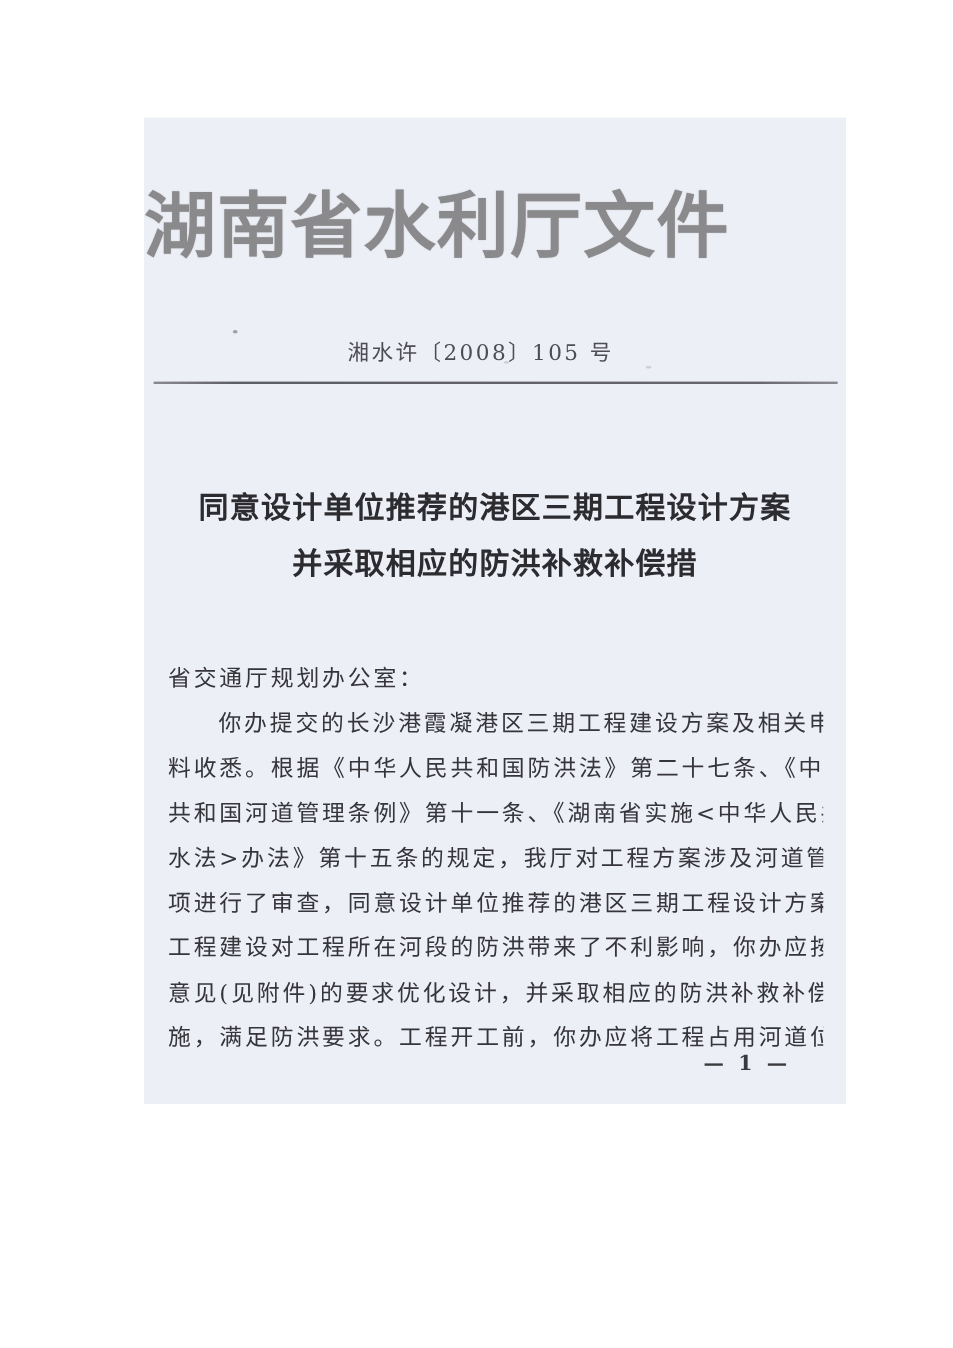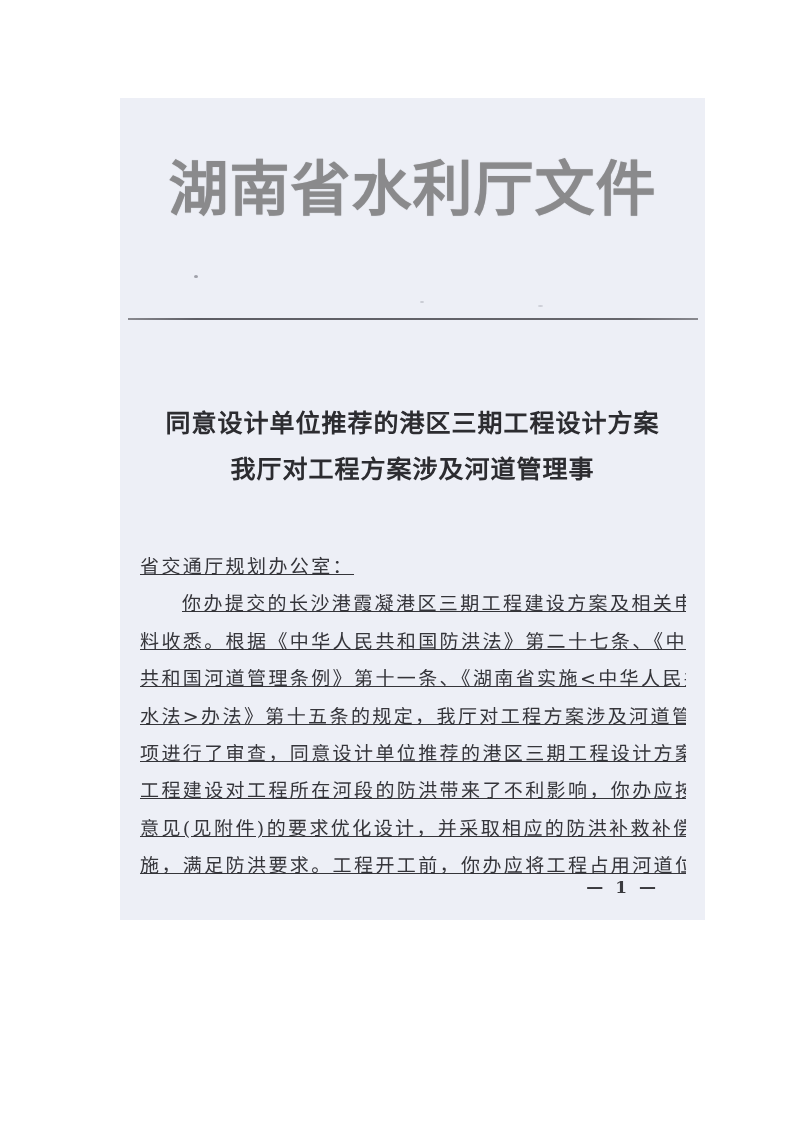--- a/index.html
+++ b/index.html
@@ -24,21 +24,20 @@
     width: 585px;
     height: 822px;
     background: #edeff6;
     color: #38383c;
   }
   .masthead {
     position: absolute;
     top: 48px;
     left: 0;
     right: 0;
-    text-align: center;
     font-size: 60px;
     line-height: 1.45;
     font-weight: bold;
     letter-spacing: 1px;
     color: #8a8a8c;
     font-family: "DejaVu Serif", "Liberation Serif", serif;
     text-shadow: 0 0 1px rgba(120,120,120,0.45);
     white-space: nowrap;
   }
   .doc-number {
@@ -74,21 +73,20 @@
     color: #2c2c30;
     white-space: nowrap;
   }
   .body-block {
     position: absolute;
     top: 450px;
     left: 20px;
     width: 546px;
     font-size: 19px;
     color: #35353a;
-    text-decoration: underline;
   }
   .body-line {
     height: 37.4px;
     line-height: 37.4px;
     letter-spacing: 2.4px;
     white-space: nowrap;
     overflow: hidden;
   }
   .body-line.indent {
     text-indent: 42px;
@@ -113,26 +111,27 @@
   .speck-3 { left: 418px; top: 207px; width: 5px; height: 2px; opacity: 0.3; }
 </style>
 </head>
 <body>
 
 <div class="page">
   <div class="paper">
 
     <div class="masthead">湖南省水利厅文件</div>
 
+    <div class="doc-number">湘水许〔2008〕105 号</div>
 
     <div class="rule"></div>
 
     <div class="title-block">
       <div>同意设计单位推荐的港区三期工程设计方案</div>
-      <div>我厅对工程方案涉及河道管理事</div>
+      <div>并采取相应的防洪补救补偿措</div>
     </div>
 
     <div class="body-block">
       <div class="body-line">省交通厅规划办公室：</div>
       <div class="body-line indent">你办提交的长沙港霞凝港区三期工程建设方案及相关申请资</div>
       <div class="body-line">料收悉。根据《中华人民共和国防洪法》第二十七条、《中华人民</div>
       <div class="body-line">共和国河道管理条例》第十一条、《湖南省实施&lt;中华人民共和国</div>
       <div class="body-line">水法&gt;办法》第十五条的规定，我厅对工程方案涉及河道管理事</div>
       <div class="body-line">项进行了审查，同意设计单位推荐的港区三期工程设计方案。但</div>
       <div class="body-line">工程建设对工程所在河段的防洪带来了不利影响，你办应按审查</div>

